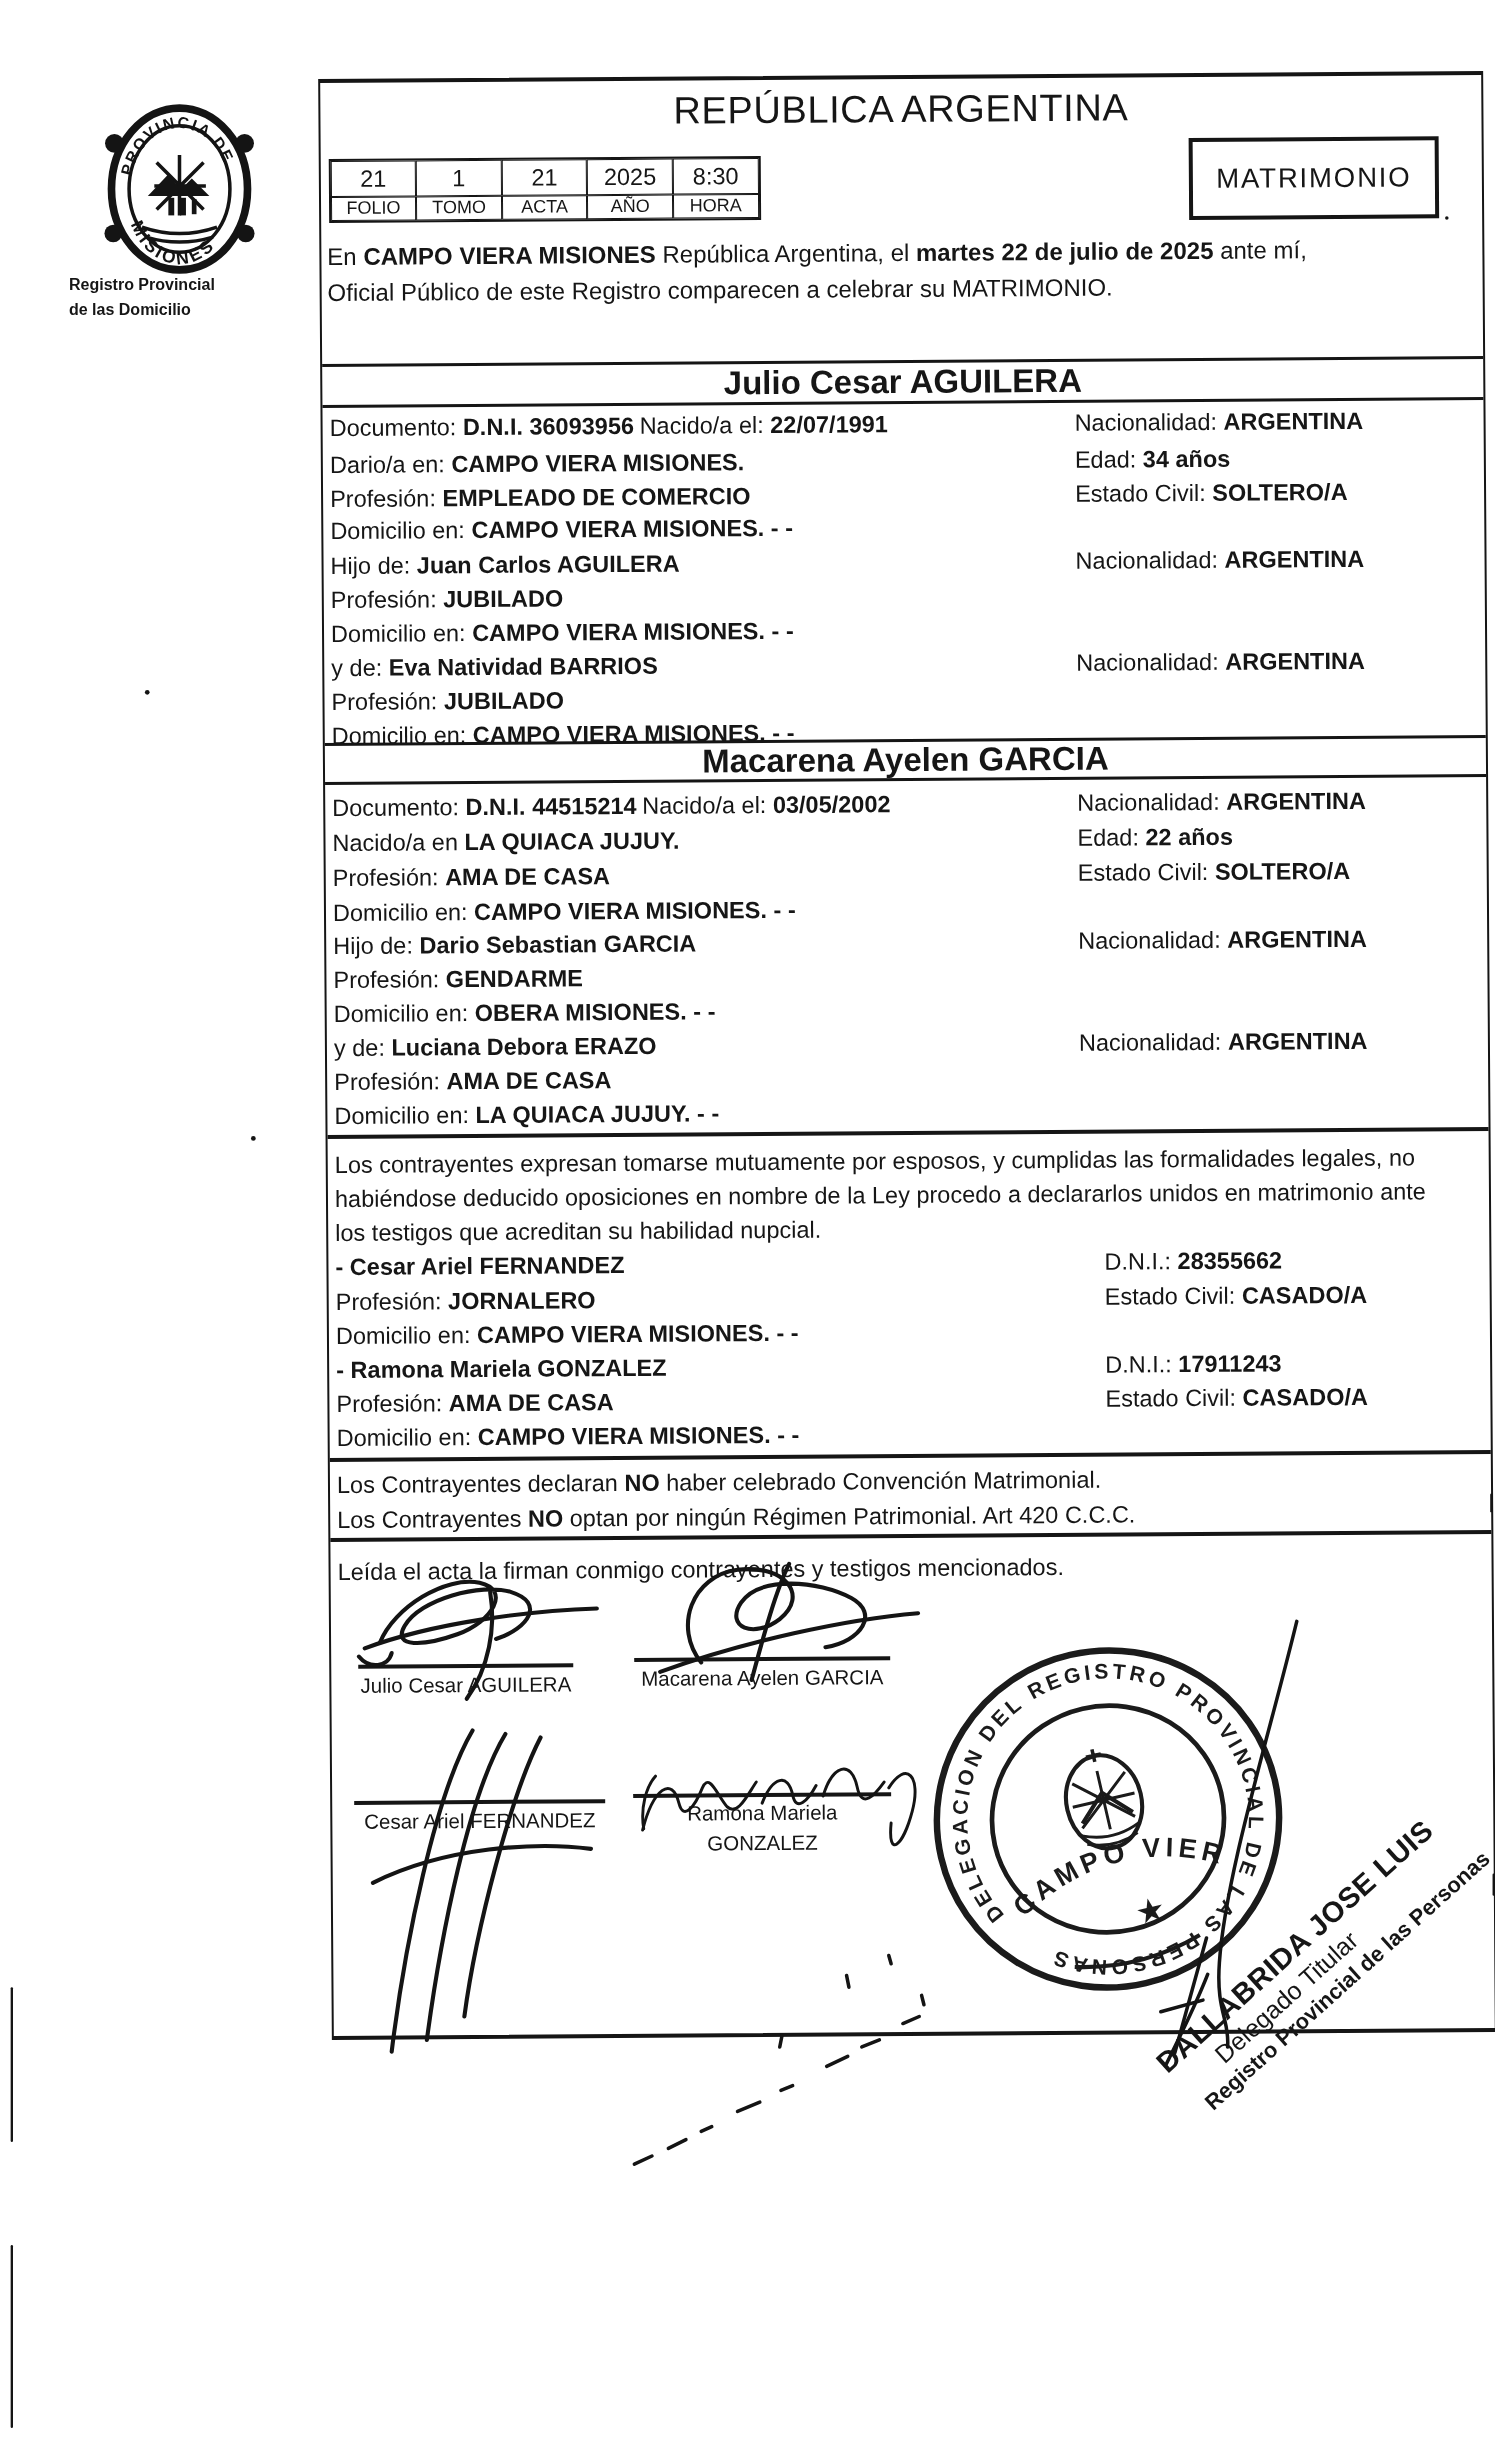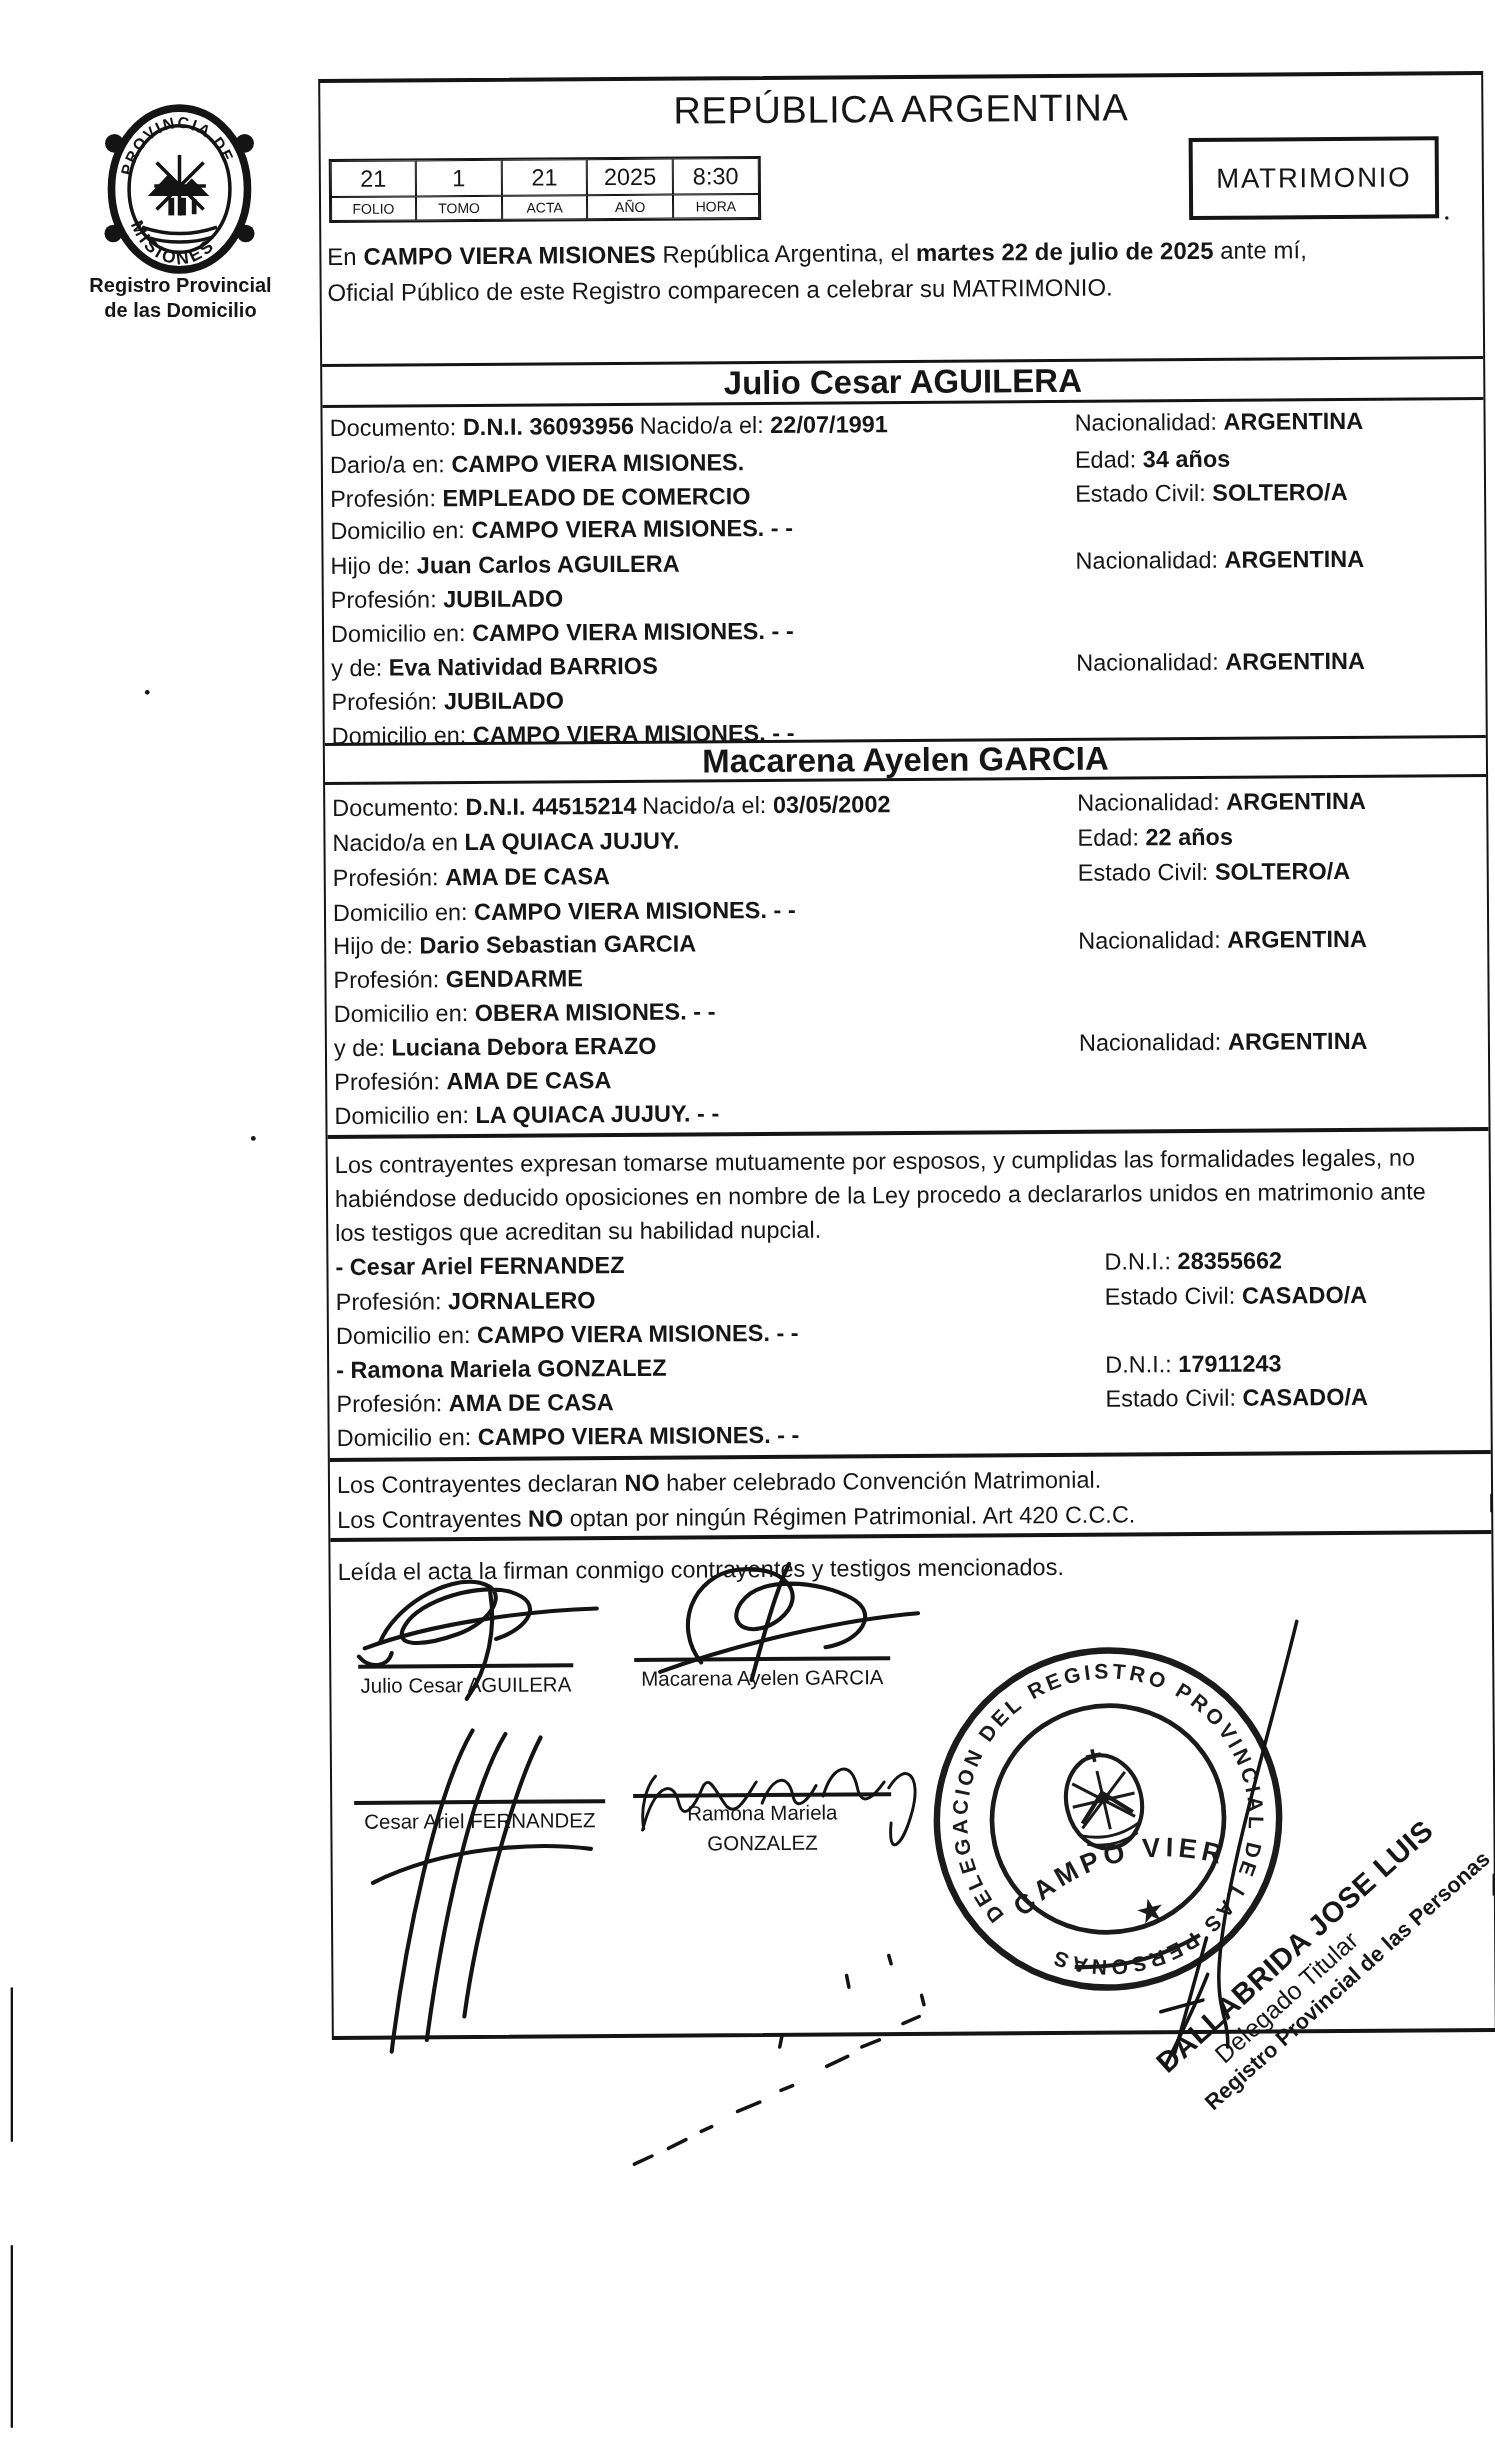--- a/index.html
+++ b/index.html
@@ -10,37 +10,37 @@
   .box{position:absolute;left:325px;top:75px;width:1161px;height:1953px;
        border:2.3px solid #151515;border-top-width:4.1px;border-bottom-width:4.1px;
        transform:rotate(-0.4deg);overflow:hidden;}
   .doc-title{position:absolute;left:0;right:0;top:9.4px;text-align:center;
              font-size:38px;letter-spacing:0.6px;white-space:nowrap;}
   .idx{position:absolute;left:7.6px;top:76px;width:428px;
        display:grid;grid-template-columns:repeat(5,1fr);grid-template-rows:36px 23.5px;
        border:2.3px solid #151515;}
   .idx .cell{border:1.8px solid #151515;display:flex;align-items:center;justify-content:center;
              font-size:23.5px;}
-  .idx .lab{font-size:14px;}
+  .idx .lab{font-size:18px;}
   .badge{position:absolute;left:868px;top:61px;width:242px;height:74px;
          border:4.1px solid #151515;display:flex;align-items:center;justify-content:center;
          font-size:27.6px;letter-spacing:1.8px;}
   .intro{position:absolute;left:5.9px;right:3.5px;font-size:24px;white-space:nowrap;}
   .band{position:absolute;left:-2.3px;right:-2.3px;border-top:3.5px solid #151515;border-bottom:3.5px solid #151515;
         display:flex;align-items:center;justify-content:center;font-weight:700;font-size:33px;}
   .sep{position:absolute;left:-2.3px;right:-2.3px;height:3.5px;background:#151515;}
   .line{position:absolute;left:7px;right:3.5px;font-size:23.5px;line-height:28px;white-space:nowrap;}
   .c2{position:absolute;left:310px;top:0;}
   .c3{position:absolute;left:745px;top:0;}
   .c3w{position:absolute;left:769px;top:0;}
   .lbl{font-weight:400;}
   .val{font-weight:700;}
   .sigline{position:absolute;height:4.1px;background:#151515;}
   .signame{position:absolute;text-align:center;font-size:20.5px;white-space:nowrap;}
-  .caption{position:absolute;text-align:center;font-size:20px;font-weight:700;line-height:24.6px;}
+  .caption{position:absolute;font-size:16px;font-weight:700;line-height:24.6px;}
   .officer{position:absolute;left:0;top:0;transform:translate(1150px,2055px) rotate(-42deg);
            transform-origin:0 0;white-space:nowrap;z-index:6;}
   .officer .o1{font-size:29px;font-weight:700;letter-spacing:0.6px;}
   .officer .o2{font-size:25px;margin:1.2px 0 0 49px;}
   .officer .o3{font-size:22px;font-weight:700;margin:1.2px 0 0 9.4px;}
   svg text{font-family:"Liberation Sans",sans-serif;}
   .overlay{position:absolute;left:0;top:0;z-index:7;pointer-events:none;}
   .stampwrap{position:absolute;left:925px;top:1636px;width:366px;height:366px;
              transform:rotate(-13deg);z-index:5;}
 </style>

